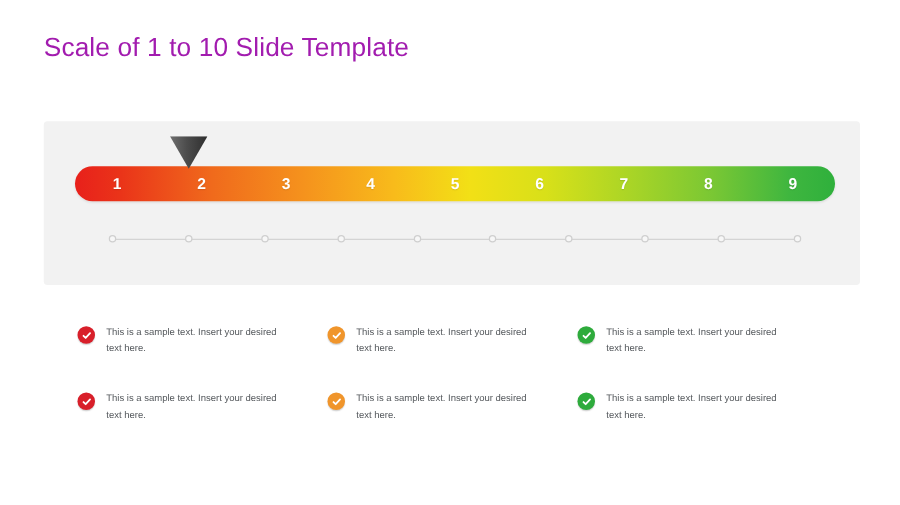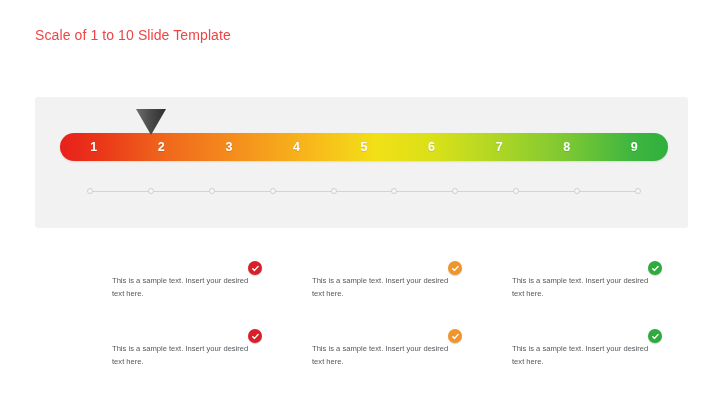--- a/index.html
+++ b/index.html
@@ -13,23 +13,23 @@
     font-family: "Liberation Sans", sans-serif;
     overflow: hidden;
     position: relative;
   }
 
   
   .slide-title {
     position: absolute;
     left: 35px;
     top: 27px;
-    font-size: 14px;
+    font-size: 21px;
     font-weight: 400;
-    color: #ef4444;
+    color: #a21caf;
     letter-spacing: .1px;
     white-space: nowrap;
   }
 
   
   .scale-panel {
     position: absolute;
     left: 35px;
     top: 97px;
     width: 653px;
@@ -135,22 +135,21 @@
     left: 62px;
     top: 260px;
     width: 600px;
     display: grid;
     grid-template-columns: repeat(3, 1fr);
     grid-row-gap: 28px;
     grid-column-gap: 0px;
   }
   .bullet {
     display: flex;
-    align-items: flex-end;
-    flex-direction: column;
+    align-items: flex-start;
   }
   .badge {
     flex: 0 0 auto;
     width: 14px;
     height: 14px;
     border-radius: 50%;
     margin-top: 1px;
     display: flex;
     align-items: center;
     justify-content: center;

